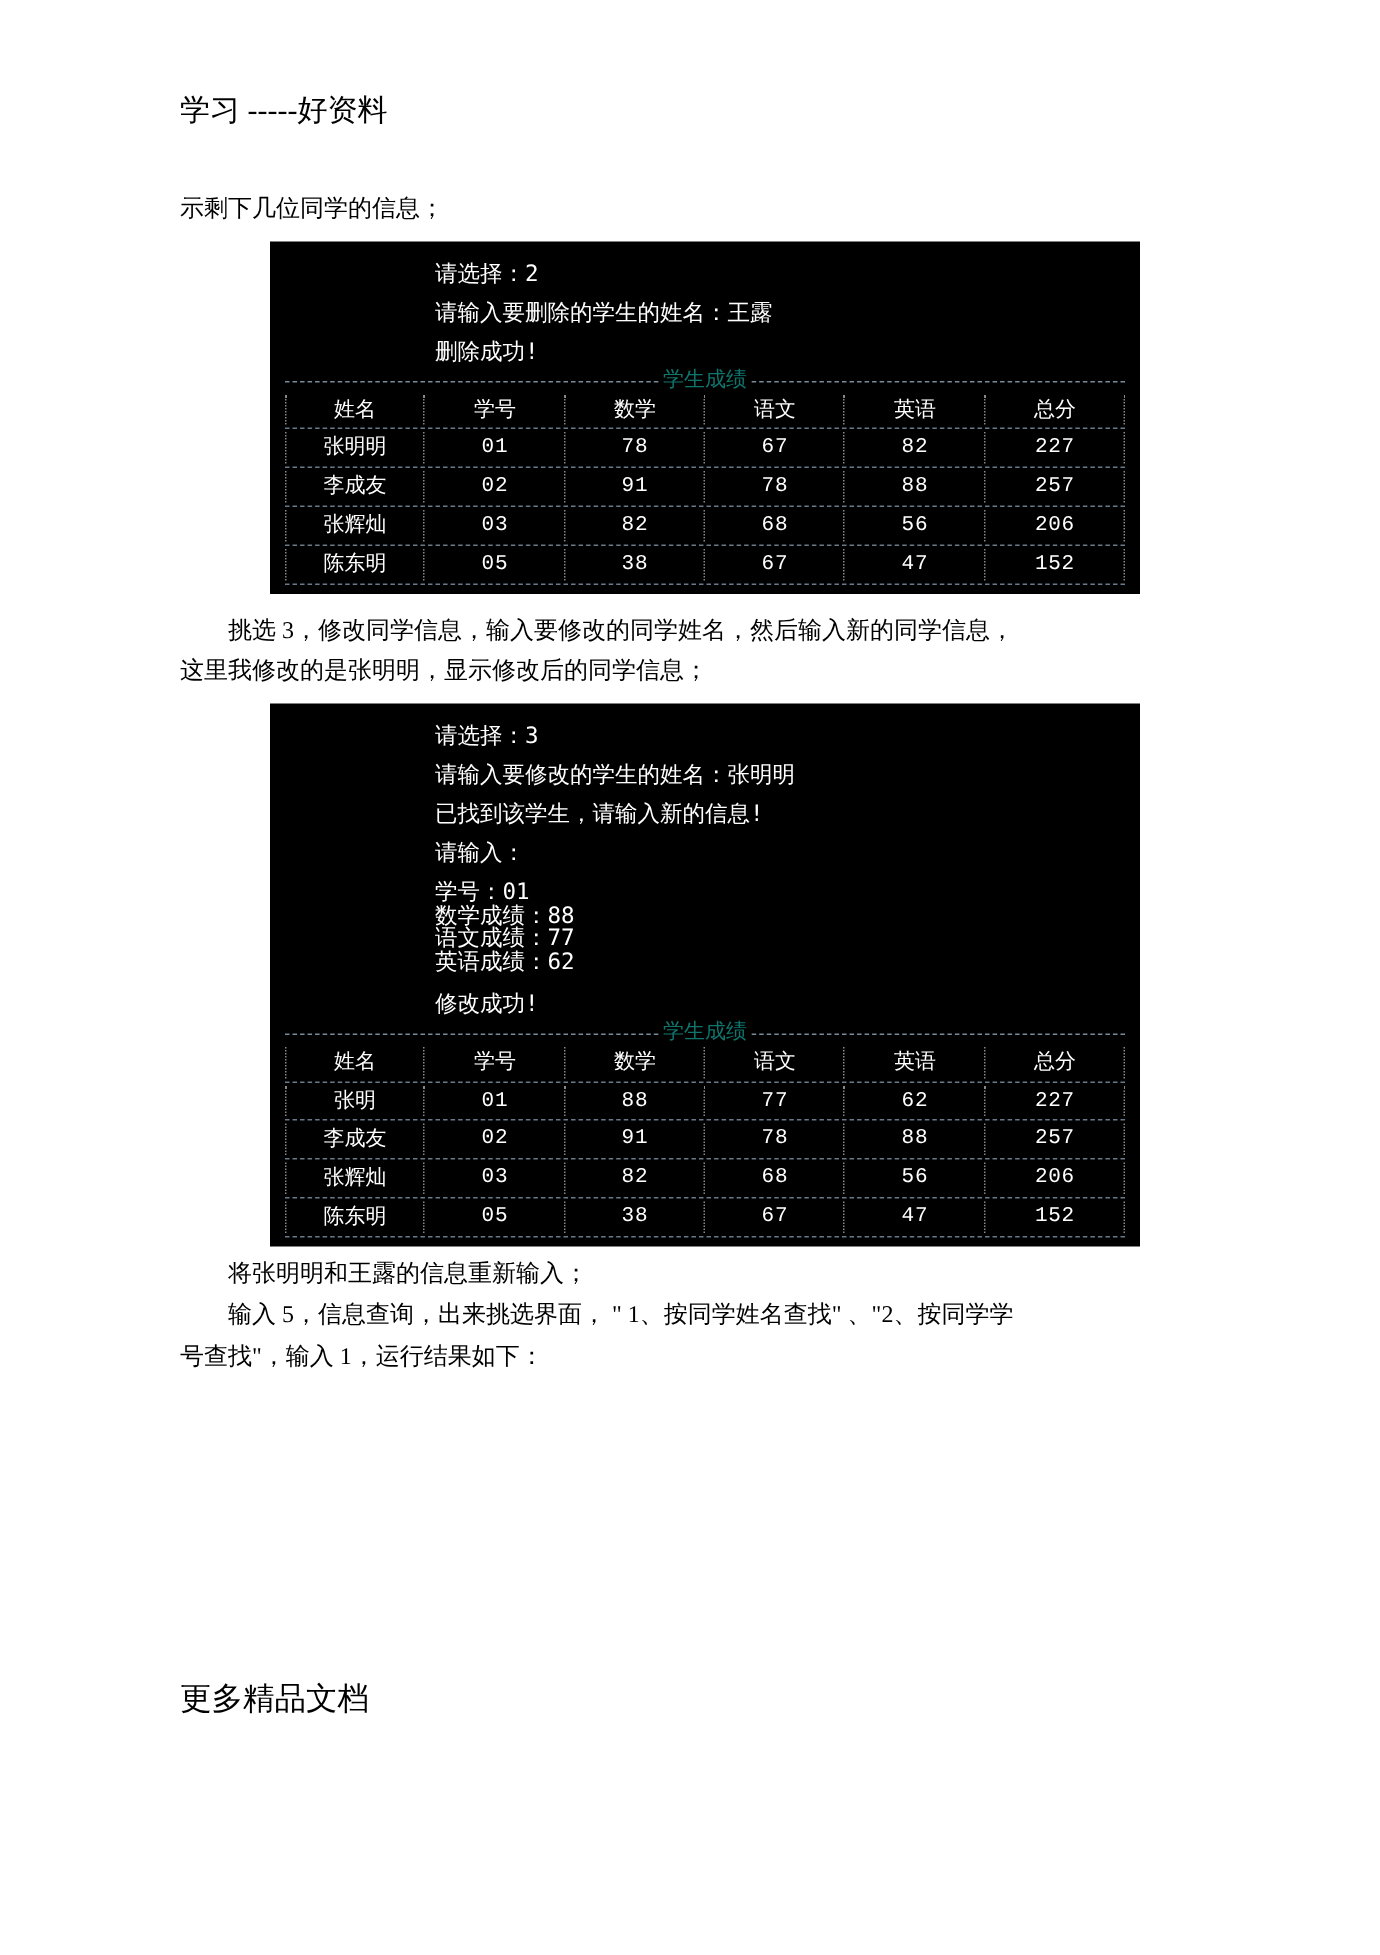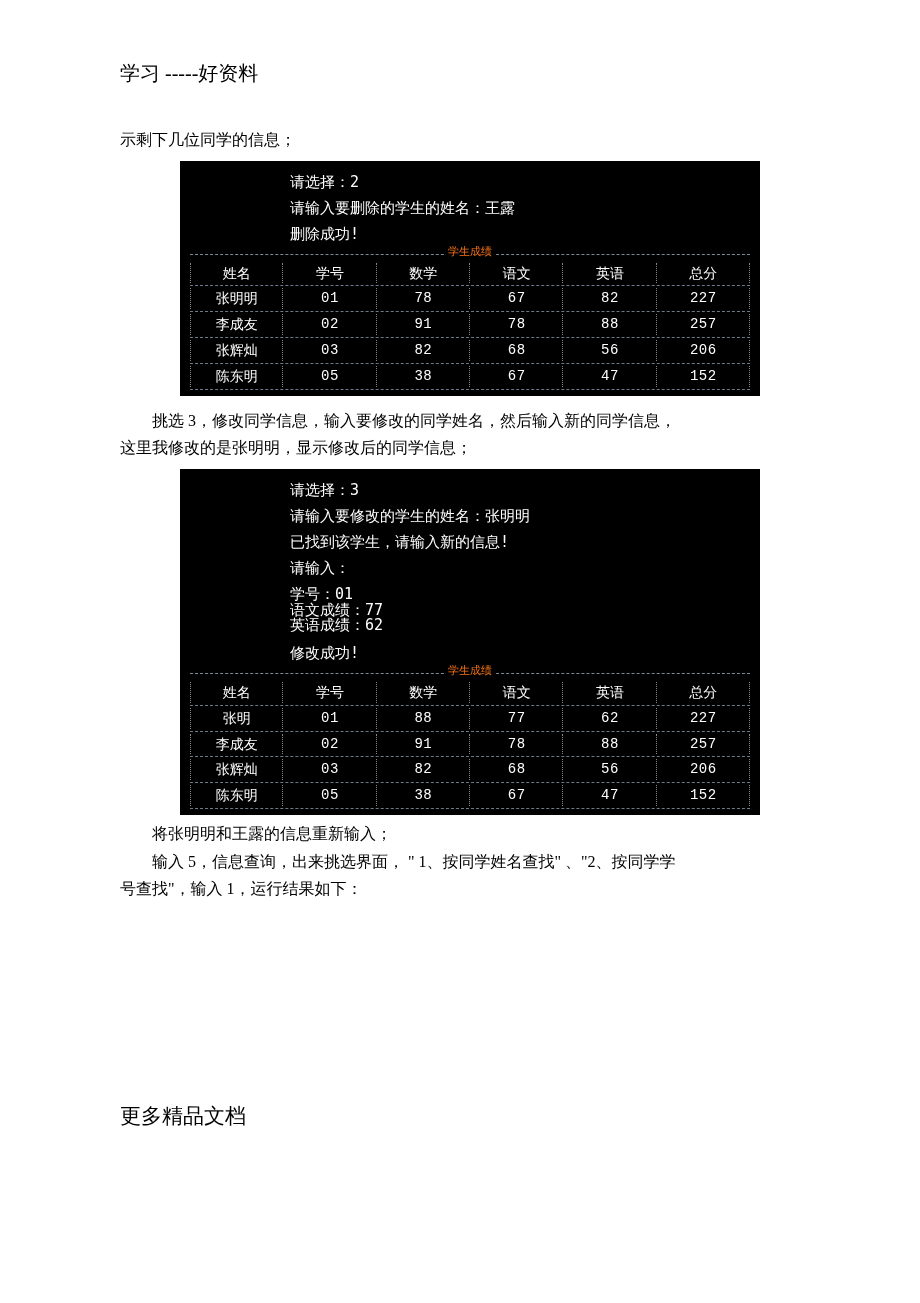--- a/index.html
+++ b/index.html
@@ -55,22 +55,22 @@
     left: 0; right: 0; top: 7px;
     border-top: 1px dashed #7a8a9a;
   }
   .t-title .lbl {
     position: absolute;
     left: 50%;
     transform: translateX(-50%);
     top: -2px;
     background: #000;
     padding: 0 2px;
-    font-size: 11px;
-    color: #f97316;
+    font-size: 14px;
+    color: #0f766e;
   }
   .t-row {
     display: flex;
     font-family: "NSimSun", "SimSun", monospace;
   }
   .t-cell {
     flex: 1 1 0;
     text-align: center;
     padding: 4px 0;
     position: relative;
@@ -170,20 +170,21 @@
   <div class="body-text indent" style="margin-top:12px;">挑选 3，修改同学信息，输入要修改的同学姓名，然后输入新的同学信息，</div>
   <div class="body-text" style="margin-top:-6px;">这里我修改的是张明明，显示修改后的同学信息；</div>
 
   <div class="terminal">
     <div class="term-line">请选择：3</div>
     <div class="term-line">请输入要修改的学生的姓名：张明明</div>
     <div class="term-line">已找到该学生，请输入新的信息!</div>
     <div class="term-line">请输入：</div>
     <div style="height:6px;"></div>
     <div class="term-line tight">学号：01</div>
+    <div class="term-line tight">数学成绩：88</div>
     <div class="term-line tight">语文成绩：77</div>
     <div class="term-line tight">英语成绩：62</div>
     <div style="height:6px;"></div>
     <div class="term-line">修改成功!</div>
 
     <div class="table-wrap">
       <div class="t-title">
         <div class="dashline"></div>
         <span class="lbl">学生成绩</span>
       </div>

